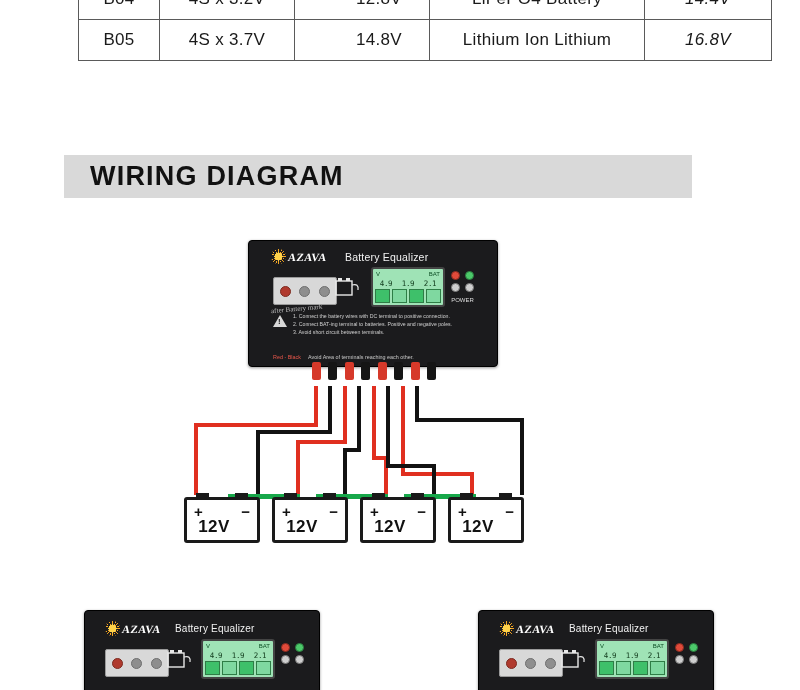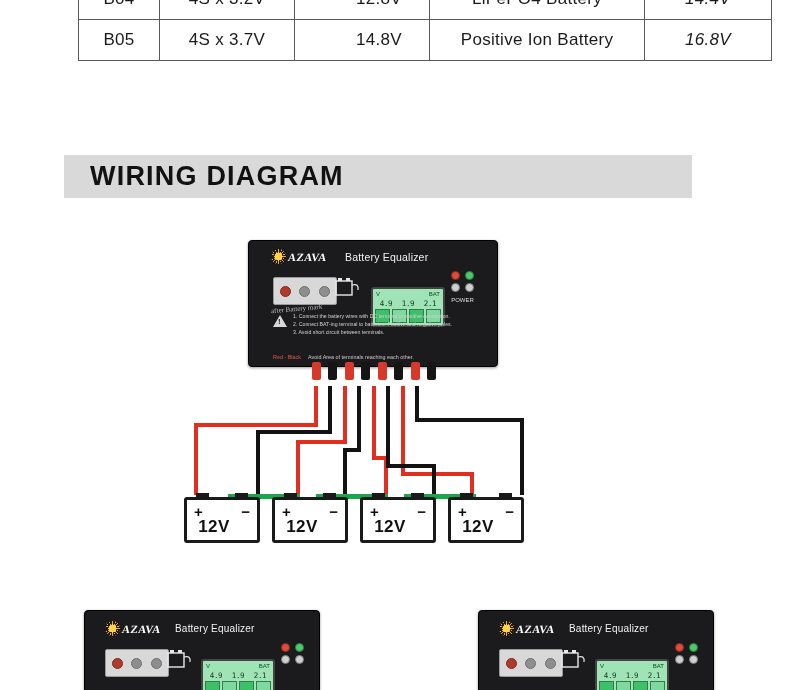--- a/index.html
+++ b/index.html
@@ -196,21 +196,20 @@
     width: 74px;
     height: 40px;
     background: #9fe3b6;
     border: 2px solid #444;
     border-radius: 3px;
     padding: 2px;
     box-sizing: border-box;
     display: flex;
     flex-direction: column;
     justify-content: space-between;
-    margin-top: 20px;
   }
   .lcd-top {
     display: flex;
     justify-content: space-between;
     font-size: 6px;
     color: #0b4d23;
     padding: 0 1px;
   }
   .lcd-digits {
     display: flex;
@@ -388,21 +387,21 @@
         <td class="c0">B04</td>
         <td class="c1">4S x 3.2V</td>
         <td class="c2">12.8V</td>
         <td class="c3">LiFePO4 Battery</td>
         <td class="c4">14.4V</td>
       </tr>
       <tr>
         <td class="c0">B05</td>
         <td class="c1">4S x 3.7V</td>
         <td class="c2">14.8V</td>
-        <td class="c3">Positive Ion Battery</td>
+        <td class="c3">Lithium Ion Lithium</td>
         <td class="c4">16.8V</td>
       </tr>
     </tbody>
   </table>
 </div>
 
 <div class="banner">
   <div class="banner-text">WIRING DIAGRAM</div>
 </div>
 

